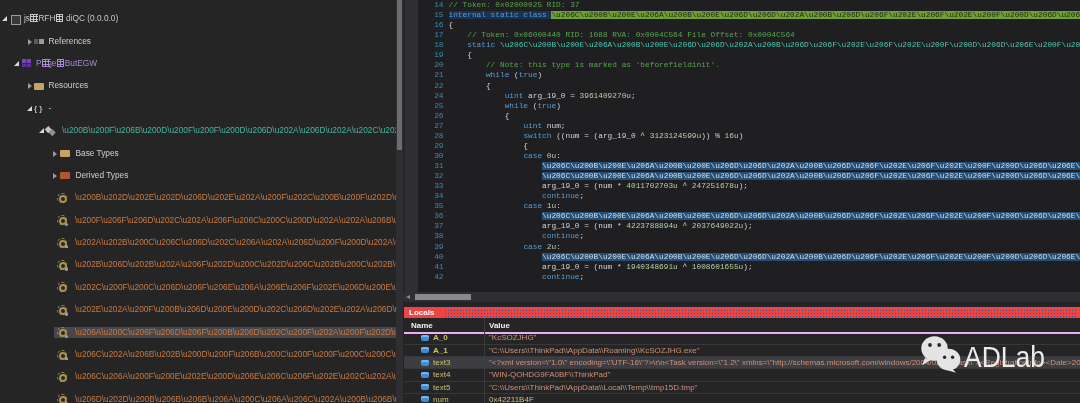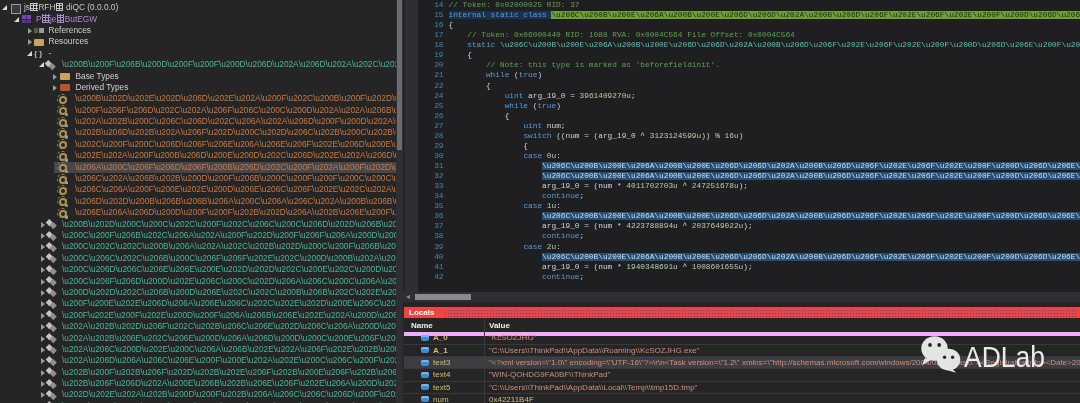--- a/index.html
+++ b/index.html
@@ -1,20 +1,20 @@
 <!DOCTYPE html>
 <html><head>
 <meta charset="utf-8">
 <style>
 html,body{margin:0;padding:0;}
 body{width:1080px;height:403px;overflow:hidden;background:#252526;font-family:"Liberation Sans",sans-serif;}
 #app{position:absolute;left:0;top:0;width:1080px;height:403px;overflow:hidden;}
 
 #tree{position:absolute;left:0;top:0;width:396px;height:403px;background:#252526;overflow:hidden;}
-.trow{position:relative;height:11.4px;line-height:11.4px;white-space:nowrap;overflow:hidden;font-size:8.3px;color:#D0D0D0;}
+.trow{position:relative;height:11.4px;line-height:11.4px;white-space:nowrap;overflow:hidden;font-size:8.3px;color:#D0D0D0;margin-top:11px;}
 .trow span.txt{position:absolute;top:0;}
 .exp{position:absolute;top:3px;width:0;height:0;}
 .expc{border-left:4px solid #9A9A9A;border-top:3px solid transparent;border-bottom:3px solid transparent;}
 .expo{border-bottom:5px solid #DADADA;border-left:5px solid transparent;}
 .ic{position:absolute;top:1.5px;}
 .teal{color:#46B89E;}
 .orange{color:#C97A43;}
 .purple{color:#A98BD0;}
 .sel{position:absolute;left:54px;right:0;top:0;bottom:0;background:#47474B;}
 .cjk{display:inline-block;width:7.6px;height:8.2px;margin:0 0.4px;vertical-align:-1px;background:repeating-linear-gradient(0deg,currentColor 0 0.9px,transparent 0.9px 2.4px),repeating-linear-gradient(90deg,currentColor 0 0.9px,transparent 0.9px 3.1px);}
@@ -51,21 +51,21 @@
 
 #hsb{position:absolute;left:403px;top:292px;width:677px;height:10px;background:#2F2F33;}
 #hsb .arr{position:absolute;left:3px;top:2.5px;width:0;height:0;border-right:4px solid #888;border-top:2.5px solid transparent;border-bottom:2.5px solid transparent;}
 #hsb .thumb{position:absolute;left:12px;top:2px;width:56px;height:6px;background:#8A8A8E;}
 #gap{position:absolute;left:403px;top:302px;width:677px;height:5.3px;background:#242428;}
 
 #locals{position:absolute;left:404px;top:307.3px;width:676px;height:96px;background:#252526;overflow:hidden;}
 #ltitle{position:absolute;left:0;top:0;width:676px;height:27px;background:#ef4444;}
 #ltitle .cap{position:absolute;left:5px;top:0;height:11.2px;line-height:11.2px;color:#FFFFFF;font-size:8px;font-weight:bold;}
 #ltitle .dots{position:absolute;left:40px;right:3px;top:2px;bottom:2px;background-image:radial-gradient(circle,#0a5fa8 34%,transparent 36%);background-size:3px 3px;}
-#lhead{position:absolute;left:0;top:11.2px;width:676px;height:14px;background:#252526;border-bottom:4px solid #f0abfc;}
+#lhead{position:absolute;left:0;top:11.2px;width:676px;height:14px;background:#252526;border-bottom:2px solid #f0abfc;}
 #lhead .c1{position:absolute;left:7px;top:1px;height:13px;line-height:13px;color:#F0F0F0;font-size:8px;font-weight:bold;}
 #lhead .c2{position:absolute;left:85px;top:1px;height:13px;line-height:13px;color:#F0F0F0;font-size:8px;font-weight:bold;}
 #lrows{position:absolute;left:0;top:25.2px;width:676px;}
 .lrow{position:relative;height:12.3px;border-bottom:1px solid #38383C;box-sizing:border-box;white-space:nowrap;overflow:hidden;text-align:right;}
 .lrow .lic{position:absolute;left:17px;top:2.5px;width:8px;height:6px;background:#3C8BD8;border-radius:2px;box-shadow:inset 0 2px 0 #7ab6ec;}
 .lrow .nm{position:absolute;left:29px;top:0;height:12.3px;line-height:11.3px;color:#CFC06A;font-size:8px;}
 .lrow .vl{position:absolute;left:85px;top:0;height:12.3px;line-height:11.3px;color:#CE9178;font-size:8px;}
 .vline{position:absolute;left:80px;top:11.2px;bottom:0;width:1px;background:#3A3A3E;}
 .lsel{background:#3E3E42;}
 
@@ -74,28 +74,28 @@
 </head>
 <body>
 <div id="app">
 <div id="tree" style="padding-top:2.2px">
 <div class="trow">
         <span class="exp expo" style="left:2px"></span>
         <span class="ic i-asm" style="left:11px"></span>
         <span class="txt" style="left:24px;color:#C8C8C8">js<span class="cjk"></span>RFH<span class="cjk"></span> diQC (0.0.0.0)</span>
       </div>
 <div class="trow">
+        <span class="exp expc" style="left:28px"></span>
+        <span class="ic i-ref" style="left:34px"></span>
+        <span class="txt" style="left:48.5px">References</span>
+      </div>
+<div class="trow">
         <span class="exp expo" style="left:14px"></span>
         <span class="ic i-mod" style="left:22px"></span>
         <span class="txt purple" style="left:36px">P<span class="cjk"></span>je<span class="cjk"></span>ButEGW</span>
-      </div>
-<div class="trow">
-        <span class="exp expc" style="left:28px"></span>
-        <span class="ic i-ref" style="left:34px"></span>
-        <span class="txt" style="left:48.5px">References</span>
       </div>
 <div class="trow">
         <span class="exp expc" style="left:28px"></span>
         <span class="ic i-fold" style="left:34px"></span>
         <span class="txt" style="left:48.5px">Resources</span>
       </div>
 <div class="trow">
         <span class="exp expo" style="left:27px"></span>
         <span class="ic i-brace txt" style="left:34px;top:0">{ }</span>
         <span class="txt" style="left:48.5px">-</span>

